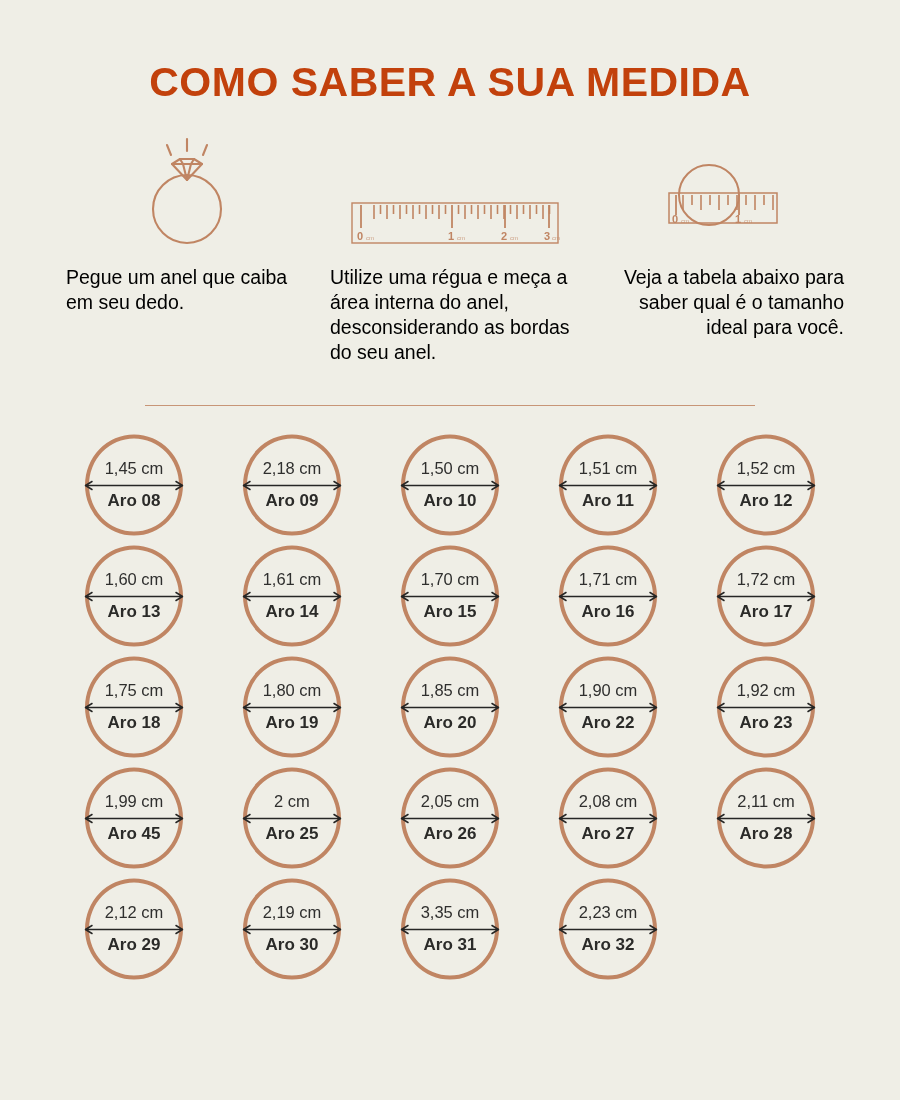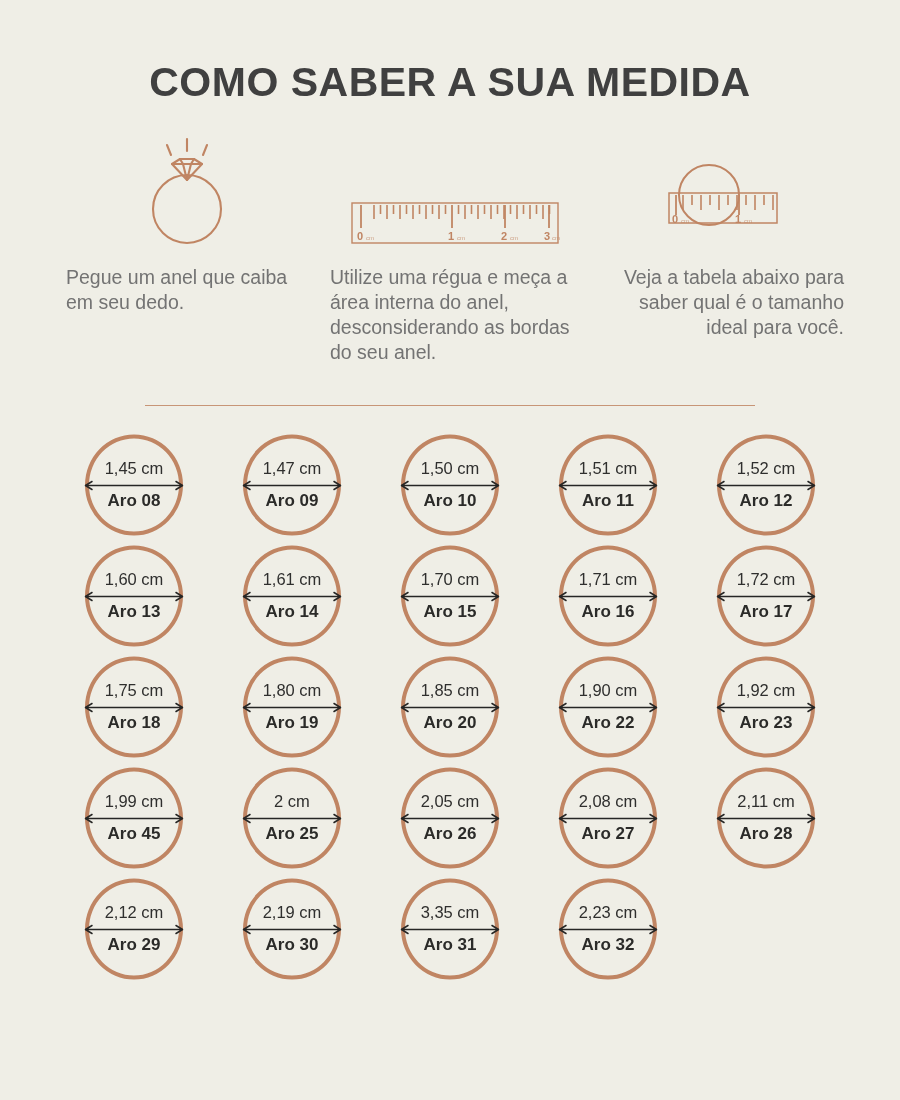--- a/index.html
+++ b/index.html
@@ -13,21 +13,21 @@
     font-family: "Liberation Sans", sans-serif;
     overflow: hidden;
     position: relative;
   }
 
   
   .title {
     text-align: center;
     font-size: 41px;
     font-weight: bold;
-    color: #404040;
+    color: #c2410c;
     letter-spacing: 0.5px;
     padding-top: 62px;
     line-height: 1;
   }
 
   
   .steps {
     display: flex;
     justify-content: space-between;
     align-items: flex-start;
@@ -44,21 +44,21 @@
     height: 120px;
     display: flex;
     align-items: flex-end;
     justify-content: center;
     margin-bottom: 14px;
   }
   .step-1 .step-icon { justify-content: center; }
   .step-text {
     font-size: 19.5px;
     line-height: 1.28;
-    color: #737373;
+    color: #000000;
   }
   .step-1 .step-text { text-align: left; padding-left: 4px; }
   .step-2 .step-text { text-align: left; }
   .step-3 .step-text { text-align: right; padding-right: 4px; }
 
   
   .divider-wrap {
     display: flex;
     justify-content: center;
     margin-top: 40px;
@@ -273,21 +273,21 @@
             <polyline points="10,1.5 3.5,5.5 10,9.5"></polyline>
             <polyline points="94,1.5 100.5,5.5 94,9.5"></polyline>
           </g>
         </svg>
         <div class="ring-label">Aro 08</div>
       </div>
     </div>
     <div class="ring-cell">
       <div class="ring-circle"></div>
       <div class="ring-inner">
-        <div class="ring-measure">1,47 cm</div>
+        <div class="ring-measure">2,18 cm</div>
         <svg class="ring-arrow" viewBox="0 0 104 11">
           <g stroke="#262625" stroke-width="1.5" fill="none" stroke-linecap="round" stroke-linejoin="round">
             <line x1="4" y1="5.5" x2="100" y2="5.5"></line>
             <polyline points="10,1.5 3.5,5.5 10,9.5"></polyline>
             <polyline points="94,1.5 100.5,5.5 94,9.5"></polyline>
           </g>
         </svg>
         <div class="ring-label">Aro 09</div>
       </div>
     </div>

